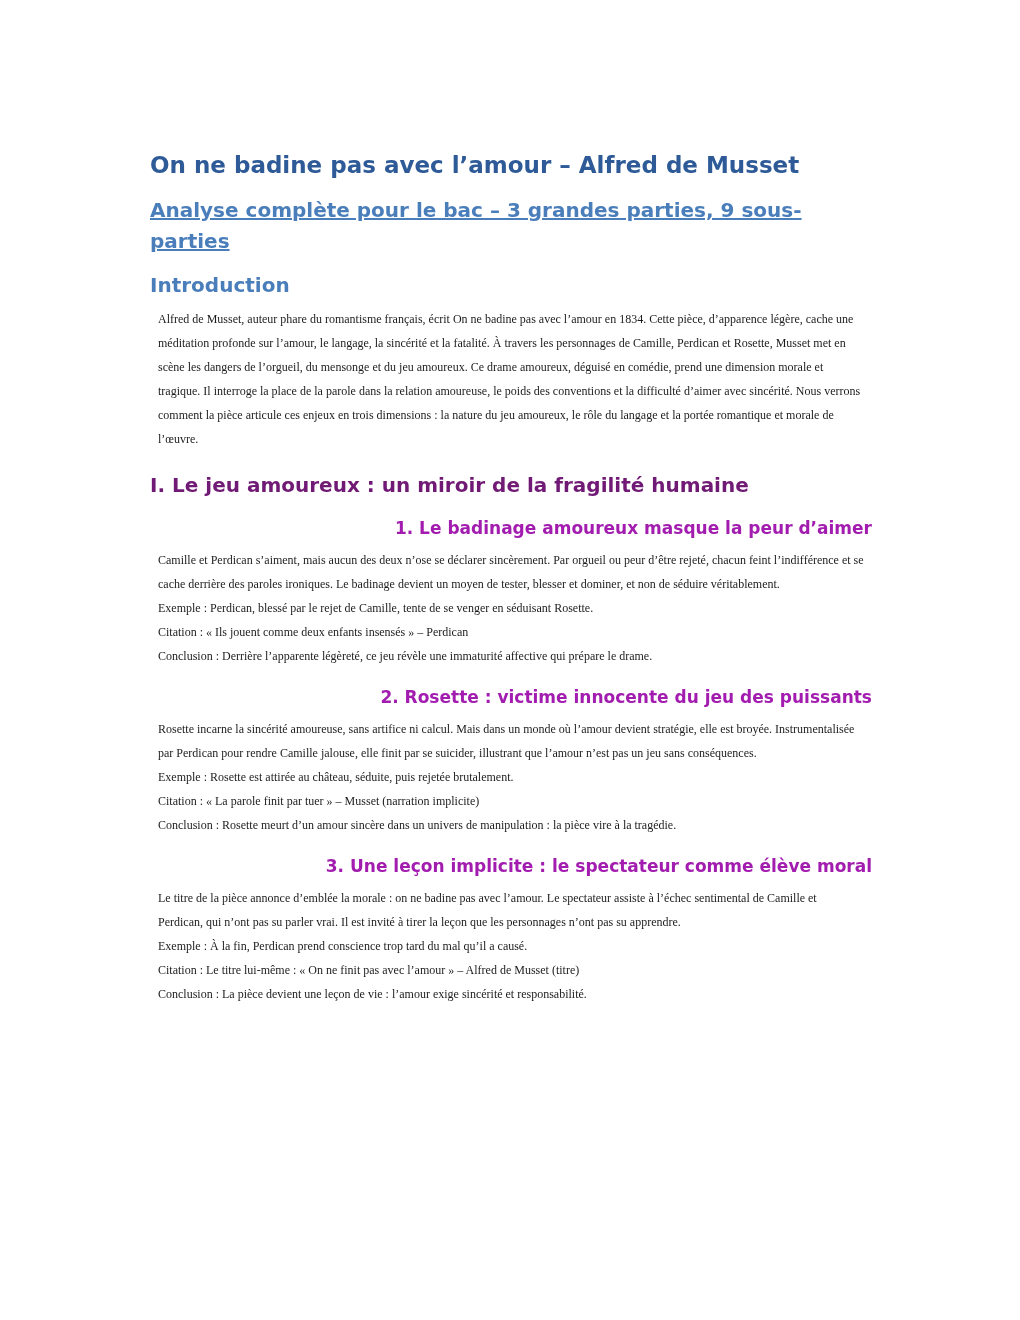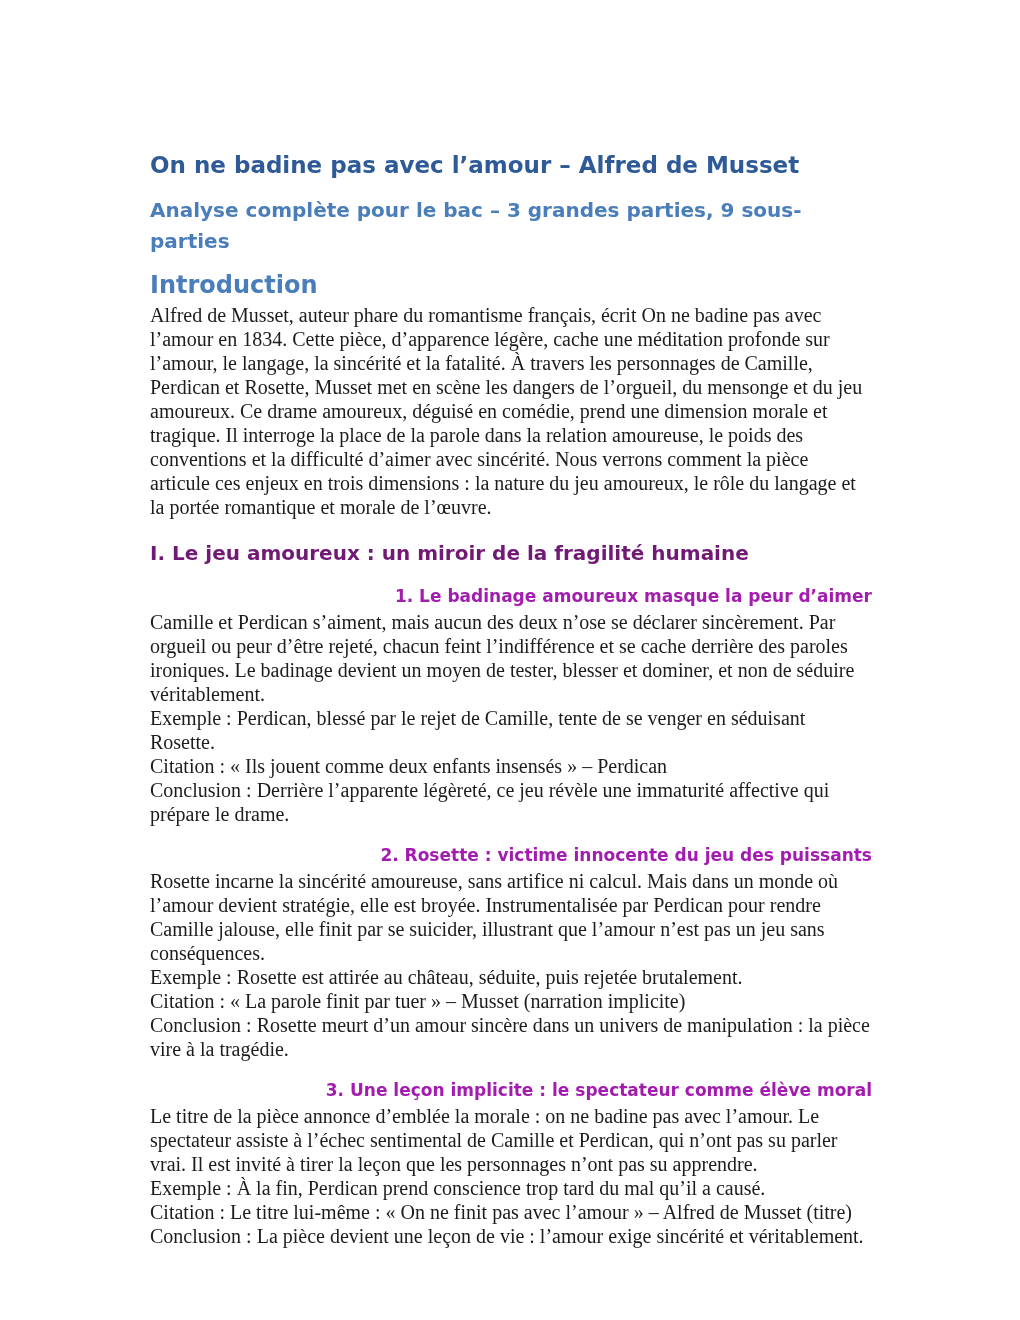--- a/index.html
+++ b/index.html
@@ -32,25 +32,26 @@
     margin: 0 0 15px 0;
     white-space: nowrap;
   }
   .doc-subtitle {
     font-family: "DejaVu Sans", sans-serif;
     font-weight: bold;
     font-size: 20px;
     line-height: 31px;
     color: #4A7EBB;
     margin: 15px 0 15px 0;
+    text-decoration: underline;
   }
   .h-intro {
     font-family: "DejaVu Sans", sans-serif;
     font-weight: bold;
-    font-size: 24px;
+    font-size: 20px;
     line-height: 27px;
     color: #4A7EBB;
     margin: 0 0 4px 0;
     white-space: nowrap;
   }
   .h-section {
     font-family: "DejaVu Sans", sans-serif;
     font-weight: bold;
     font-size: 20px;
     line-height: 27px;
@@ -63,24 +64,24 @@
     font-weight: bold;
     font-size: 17px;
     line-height: 23px;
     color: #a21caf;
     margin: 18px 0 2px 0;
     white-space: nowrap;
     text-align: right;
   }
   .para {
     font-family: "Liberation Serif", "DejaVu Serif", serif;
-    font-size: 20px;
+    font-size: 12px;
     line-height: 24px;
     color: #1C1C1C;
-    margin: 0;
+    margin: 8px;
   }
   .para div {
     margin: 0;
   }
 </style>
 </head>
 <body>
 
 <div class="page">
   <div class="content">
@@ -108,17 +109,17 @@
       <div>Exemple : Rosette est attirée au château, séduite, puis rejetée brutalement.</div>
       <div>Citation : « La parole finit par tuer » – Musset (narration implicite)</div>
       <div>Conclusion : Rosette meurt d’un amour sincère dans un univers de manipulation : la pièce vire à la tragédie.</div>
     </div>
 
     <div class="h-sub">3. Une leçon implicite : le spectateur comme élève moral</div>
     <div class="para">
       <div>Le titre de la pièce annonce d’emblée la morale : on ne badine pas avec l’amour. Le spectateur assiste à l’échec sentimental de Camille et Perdican, qui n’ont pas su parler vrai. Il est invité à tirer la leçon que les personnages n’ont pas su apprendre.</div>
       <div>Exemple : À la fin, Perdican prend conscience trop tard du mal qu’il a causé.</div>
       <div>Citation : Le titre lui-même : « On ne finit pas avec l’amour » – Alfred de Musset (titre)</div>
-      <div>Conclusion : La pièce devient une leçon de vie : l’amour exige sincérité et véritablement.</div>
+      <div>Conclusion : La pièce devient une leçon de vie : l’amour exige sincérité et responsabilité.</div>
     </div>
 
   </div>
 </div>
 
 </body></html>

